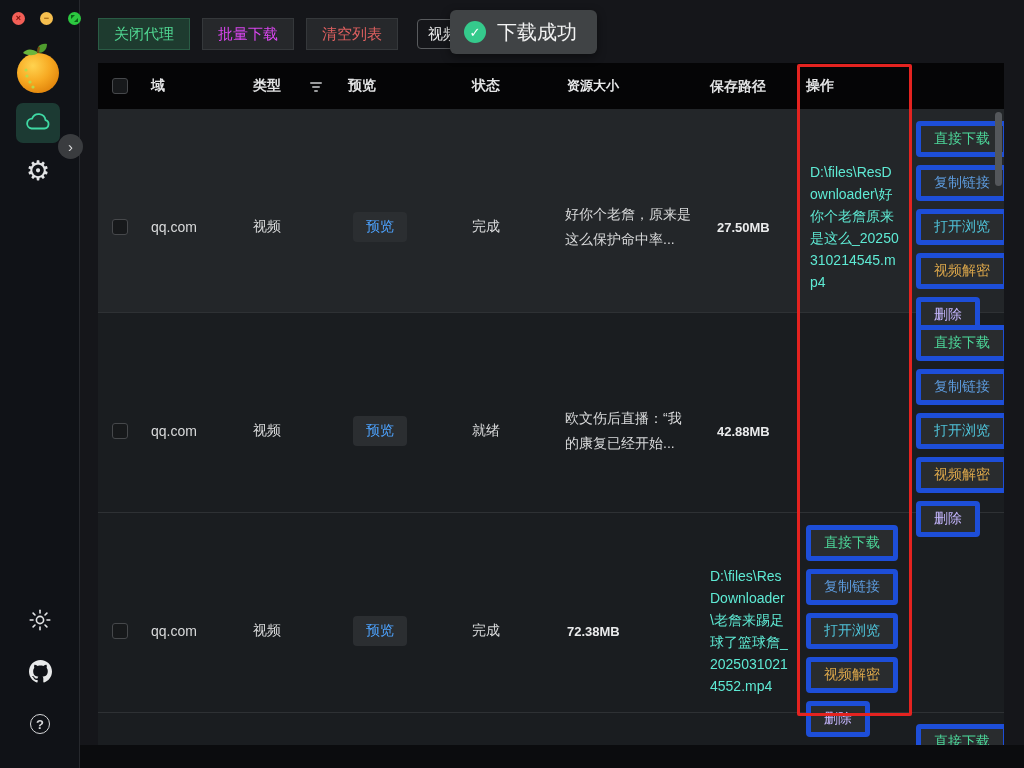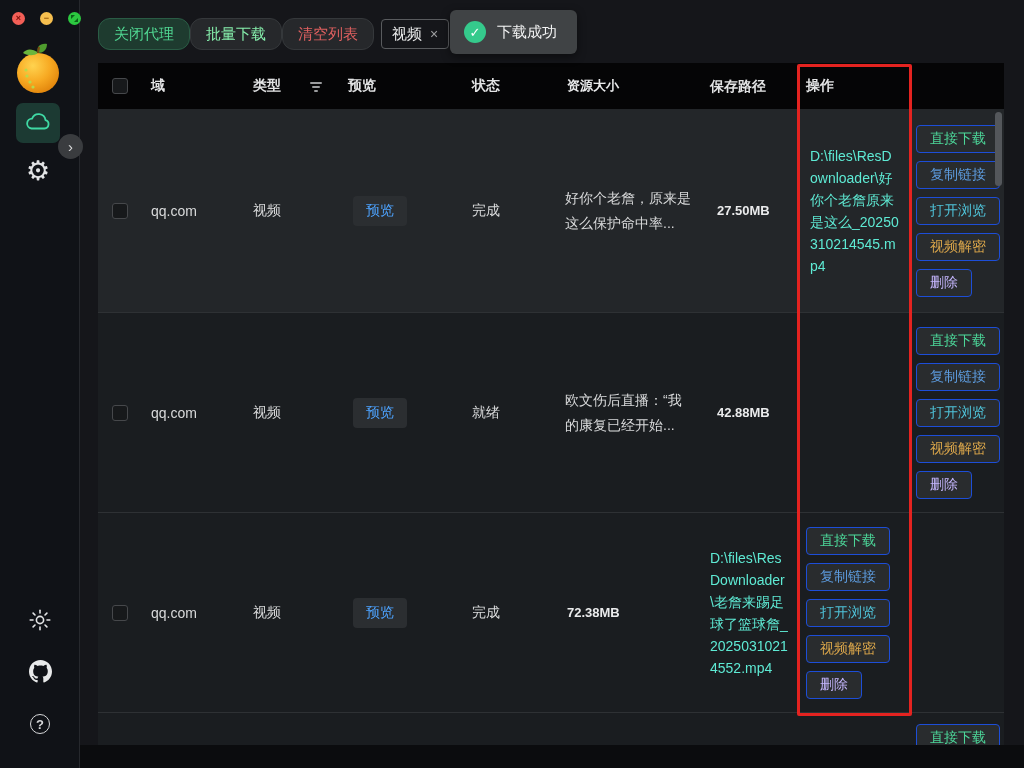--- a/index.html
+++ b/index.html
@@ -33,39 +33,39 @@
   .side-bottom { position:absolute; left:0; bottom:32px; width:80px; display:flex;
     flex-direction:column; align-items:center; gap:27px; }
   .side-ico { width:24px; height:24px; display:flex; align-items:center;
     justify-content:center; cursor:pointer; }
   .help-circle { width:20px; height:20px; border:1.6px solid #d7d8da; border-radius:50%;
     color:#d7d8da; font-size:13px; font-weight:bold; display:flex; align-items:center;
     justify-content:center; }
 
   
   .toolbar { position:absolute; left:98px; top:18px; display:flex; align-items:center; }
-  .tb-btn { height:32px; padding:0 15px; border-radius:12px; font-size:15px;
+  .tb-btn { height:32px; padding:0 15px; border-radius:0; font-size:15px;
     display:flex; align-items:center; cursor:pointer; border:1px solid #35383b;
-    background:#26282b; white-space:nowrap; }
+    background:#26282b; margin-right:12px; white-space:nowrap; }
   .tb-green { background:#1e3b2f; border-color:#2a5c45; color:#50d792; }
-  .tb-blue  { color:#86efac; }
+  .tb-blue  { color:#d946ef; }
   .tb-red   { color:#e06060; }
   .chip { margin-left:7px; height:30px; border:1px solid #595b5e; border-radius:4px;
     display:flex; align-items:center; gap:8px; padding:0 10px; color:#eceded;
     font-size:15px; cursor:pointer; }
   .chip .x { color:#9fa0a2; font-size:14px; cursor:pointer; }
 
   
   .toast { position:absolute; left:450px; top:10px; height:44px; background:#404345;
     border-radius:6px; display:flex; align-items:center; gap:11px; padding:0 20px 0 14px;
     z-index:60; box-shadow:0 3px 10px rgba(0,0,0,.45); }
   .toast-check { width:22px; height:22px; border-radius:50%; background:#35ca8c;
     color:#fff; font-size:13px; font-weight:bold; display:flex; align-items:center;
     justify-content:center; }
-  .toast-msg { color:#f2f3f3; font-size:15px; }
+  .toast-msg { color:#f2f3f3; font-size:20px; }
 
   
   .table { position:absolute; left:98px; top:63px; width:906px; height:682px;
     overflow:hidden; background:#1a1d20; }
   .grid-row { display:grid;
     grid-template-columns:44px 100px 90px 120px 95px 150px 100px 110px 1fr;
     align-items:center; }
   .thead { height:46px; background:#050506; color:#e2e3e4; font-size:14px;
     font-weight:bold; }
   .trow { background:#1a1d20; border-bottom:1px solid #2e3134; color:#d9dadb;
@@ -88,21 +88,21 @@
   .h-pad16 { padding-left:16px; }
   .preview-btn { margin-left:21px; display:inline-block; background:#2b2e31;
     color:#4da3ff; border-radius:4px; font-size:14px; padding:6px 13px; cursor:pointer; }
   .c-status { padding-left:20px; }
   .c-desc { padding:0 6px 0 18px; line-height:25px; }
   .c-size { padding-left:20px; font-weight:bold; color:#eaebec; font-size:13px; }
   .c-path { padding:0 8px 0 13px; color:#5eead4; line-height:22px; word-break:break-all;
     font-size:14px; cursor:pointer; }
   .c-actions { padding:12px 0 12px 9px; display:flex; flex-direction:column; gap:8px;
     align-items:flex-start; align-self:center; }
-  .act { background:#292c2e; border:1px solid #1d4ed8; border-radius:4px;
+  .act { background:#292c2e; border:5px solid #1d4ed8; border-radius:4px;
     padding:4px 13px; font-size:14px; cursor:pointer; white-space:nowrap; }
   .a-green { color:#4cd699; } .a-blue { color:#5d9cdf; } .a-cyan { color:#4fc3d9; }
   .a-yellow { color:#d9a54a; } .a-red { color:#c4b5fd; }
   .bottom-strip { position:absolute; left:80px; top:745px; width:944px; height:23px;
     background:#0b0c0e; }
 
   
   .red-rect { position:absolute; left:797px; top:64px; width:115px; height:652px;
     border:3px solid #e42320; border-radius:2px; z-index:50; pointer-events:none; }
   .scroll-thumb { position:absolute; left:995px; top:112px; width:7px; height:74px;

